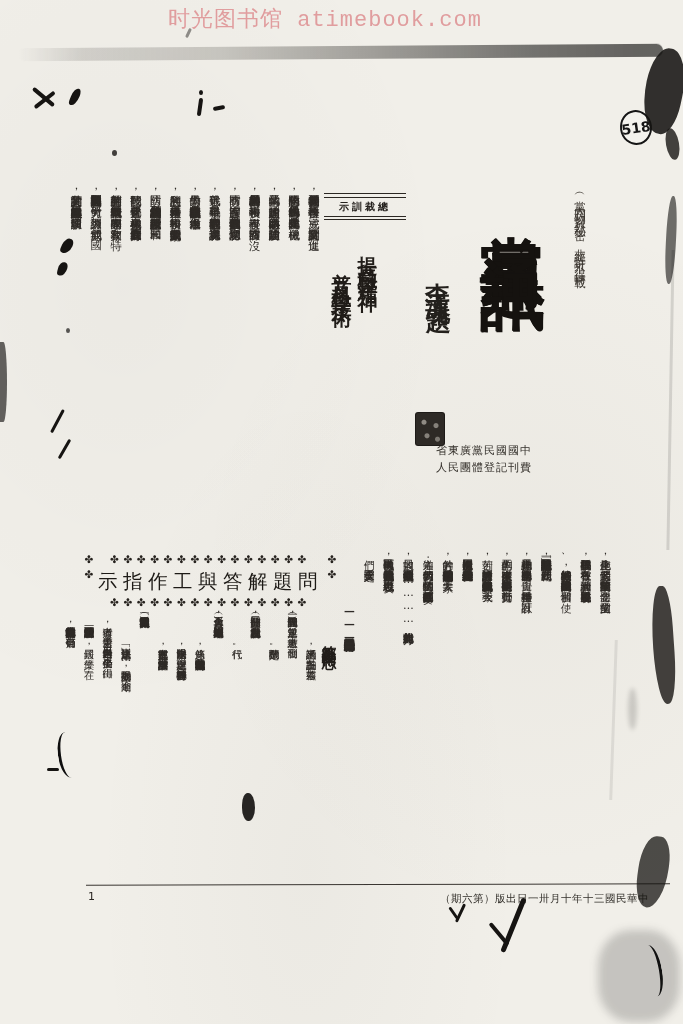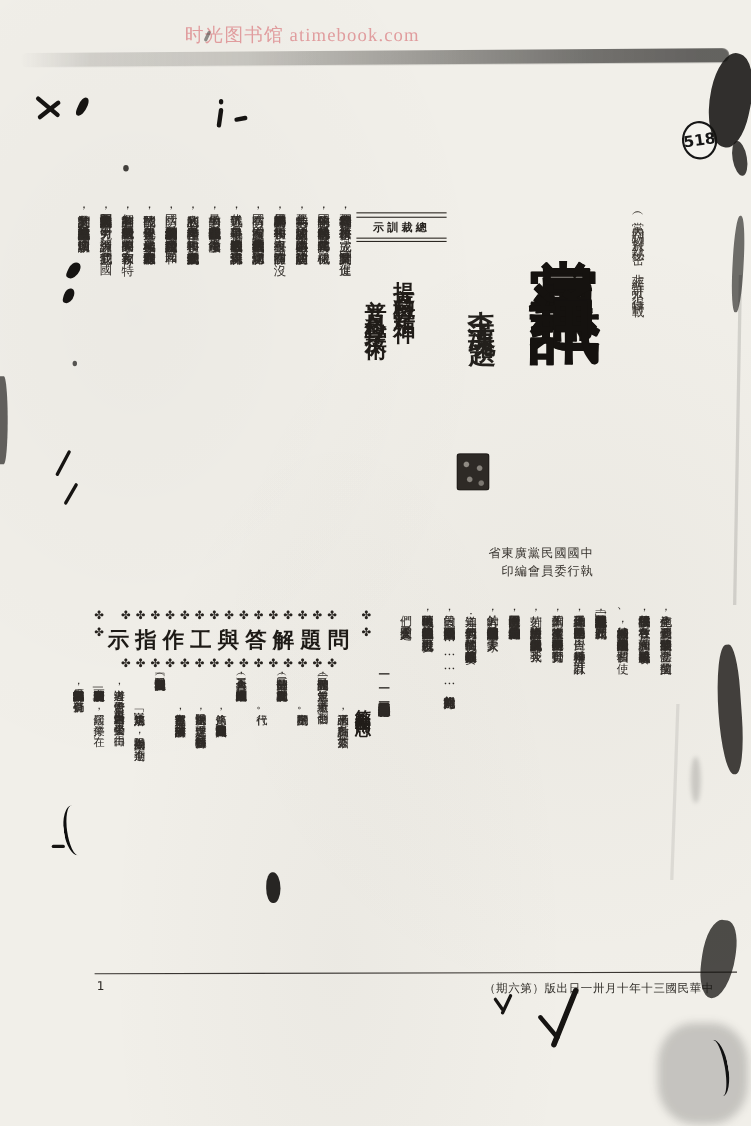--- a/index.html
+++ b/index.html
@@ -7,22 +7,22 @@
        font-family:"DejaVu Serif","Liberation Serif",serif;}
   .canvas{position:relative;width:683px;height:1024px;overflow:hidden;
     background:
       radial-gradient(ellipse at 18% 28%, rgba(0,0,0,0.025), transparent 42%),
       radial-gradient(ellipse at 78% 55%, rgba(70,60,40,0.035), transparent 45%),
       radial-gradient(ellipse at 45% 85%, rgba(60,55,45,0.03), transparent 40%),
       #f1efe9;}
   .abs{position:absolute;}
   .ink{position:absolute;background:#161412;}
   
-  .watermark{position:absolute;left:168px;top:20px;font-family:Liberation Serif, serif;
-    font-size:17px;letter-spacing:1px;color:#e0999b;opacity:.95;}
+  .watermark{position:absolute;left:168px;top:4px;font-family:Liberation Mono, monospace;
+    font-size:22px;letter-spacing:1px;color:#e0999b;opacity:.95;}
   
   .scanband{position:absolute;left:18px;top:46px;width:645px;height:13px;border-radius:7px;
     background:linear-gradient(90deg, rgba(100,98,94,0) 0%, rgba(100,98,94,.22) 10%,
       rgba(110,108,102,.32) 32%, rgba(80,78,74,.5) 55%, rgba(55,54,52,.68) 80%, rgba(45,44,42,.72) 96%);
     filter:blur(.7px);transform:rotate(-.4deg);}
   
   .circnum{position:absolute;left:620px;top:110px;width:28px;height:31px;border:2.5px solid #161616;
     border-radius:50%;display:flex;align-items:center;justify-content:center;
     font-family:"DejaVu Sans","Liberation Sans",sans-serif;font-weight:bold;font-size:14px;color:#161616;
     transform:rotate(-8deg);background:rgba(255,255,255,.25);}
@@ -34,21 +34,21 @@
   .confid{position:absolute;left:572px;top:188px;height:330px;font-size:11.5px;letter-spacing:4px;
     color:#3a352f;}
   .signature{position:absolute;left:422px;top:262px;height:150px;font-size:25px;font-weight:600;
     letter-spacing:9px;color:#23201c;transform:rotate(-1.5deg);}
   .seal{position:absolute;left:415px;top:412px;width:30px;height:34px;border-radius:3px;background:
     radial-gradient(circle at 30% 30%, rgba(240,235,225,.5) 0 2px, transparent 3px),
     radial-gradient(circle at 70% 40%, rgba(240,235,225,.45) 0 2px, transparent 3px),
     radial-gradient(circle at 40% 70%, rgba(240,235,225,.45) 0 2px, transparent 3px),
     radial-gradient(circle at 75% 80%, rgba(240,235,225,.4) 0 2px, transparent 3px),
     #2e2a26;box-shadow:0 0 0 1px #1d1a17 inset;}
-  .publisher{position:absolute;left:436px;top:494px;width:104px;text-align:right;
+  .publisher{position:absolute;left:436px;top:442px;width:104px;text-align:left;
     font-size:11px;line-height:17px;letter-spacing:1px;color:#34302b;}
   
   .dirhead{position:absolute;left:324px;top:193px;width:82px;text-align:center;color:#26221e;}
   .dbl{height:2.5px;border-top:1.2px solid #2b2722;border-bottom:1px solid #2b2722;}
   .dirhead .t{font-size:10px;font-weight:bold;letter-spacing:3px;margin:2px 0;}
   .headline1{position:absolute;left:355px;top:240px;height:180px;font-size:20px;font-weight:bold;
     letter-spacing:7px;color:#201c18;}
   .headline2{position:absolute;left:329px;top:257px;height:190px;font-size:20px;font-weight:bold;
     letter-spacing:7px;color:#201c18;}
   
@@ -62,21 +62,21 @@
   #qa-body .qa-header{font-size:14.5px;font-weight:bold;letter-spacing:2px;padding-top:24px;color:#211d19;}
   #qa-body .ind1{padding-top:10px;}
   #qa-body .ind2{padding-top:32px;}
   #qa-body .ind3{padding-top:32px;}
   
   .banner{position:absolute;left:82px;top:553px;width:257px;display:flex;align-items:stretch;color:#26221e;}
   .banner .cap{writing-mode:vertical-rl;text-orientation:upright;font-size:10.5px;letter-spacing:3px;
     display:flex;align-items:center;width:14px;}
   .banner .mid{flex:1;text-align:center;}
   .orn-row{font-size:10.5px;letter-spacing:4.6px;white-space:nowrap;overflow:hidden;height:14px;}
-  .banner-title{font-size:19.5px;font-weight:bold;letter-spacing:5.5px;white-space:nowrap;
+  .banner-title{font-size:19.5px;font-weight:normal;letter-spacing:5.5px;white-space:nowrap;
     margin:1px 0;color:#1d1a16;}
   
   .botrule{position:absolute;left:86px;top:884px;width:584px;border-top:1.6px solid #3a3632;
     transform:rotate(-.15deg);}
   .pagenum{position:absolute;left:88px;top:890px;font-size:11px;color:#2b2723;
     font-family:"DejaVu Sans","Liberation Sans",sans-serif;}
   .colophon{position:absolute;left:440px;top:892px;font-size:10.5px;letter-spacing:.5px;color:#33302b;}
 </style>
 </head>
 <body>
@@ -88,21 +88,21 @@
   <div class="scanband"></div>
 
   <div class="circnum">518</div>
 
   <div class="masthead vert">黨員通訊</div>
   <div class="confid vert">（黨內刊物對外秘密　非經許可不得轉載）</div>
   <div class="signature vert">李漢魂題</div>
   <div class="seal"></div>
   <div class="publisher">
     <div>省東廣黨民國國中</div>
-    <div>印編會員委行執</div>
+    <div>人民團體登記刊費</div>
   </div>
 
   <div class="dirhead">
     <div class="dbl"></div>
     <div class="t">示訓裁總</div>
     <div class="dbl"></div>
   </div>
   <div class="headline1 vert">提高科學精神</div>
   <div class="headline2 vert">普及科學技術</div>
   <div class="vcols" id="directive-body">

